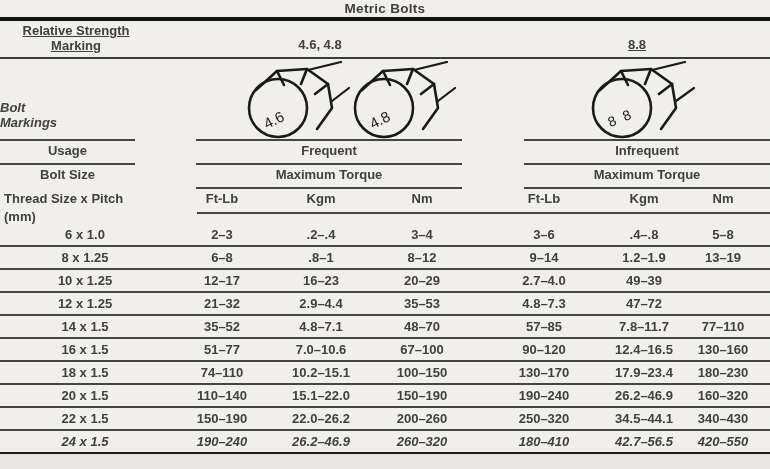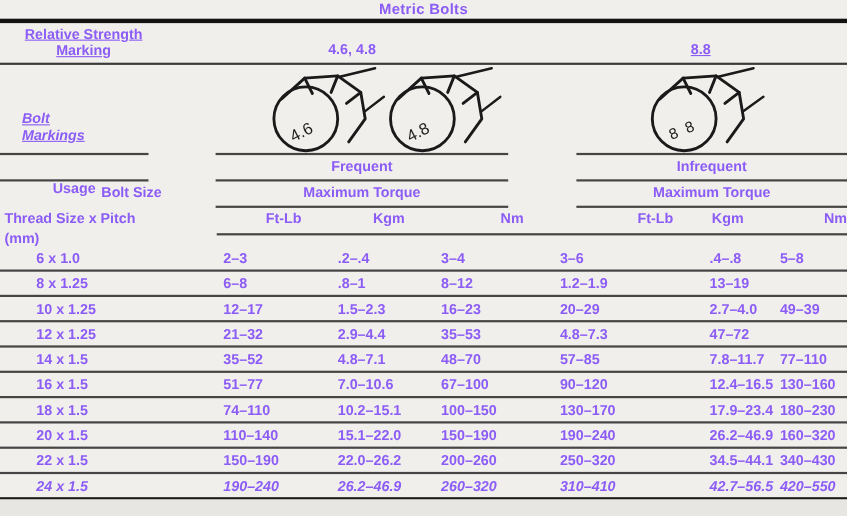--- a/index.html
+++ b/index.html
@@ -2,50 +2,50 @@
 <html><head>
 <meta charset="utf-8">
 <style>
   html,body{margin:0;padding:0;background:#e8e6e2;}
   #page{
     position:relative;
     width:770px;height:454px;
     background:#f1efeb;
     font-family:"Liberation Sans",sans-serif;
     font-weight:bold;
-    color:#8b5cf6;
+    color:#404040;
     font-size:13px;
     overflow:hidden;
   }
   .abs{position:absolute;}
   .ctr{text-align:center;}
-  .nowrap{white-space:nowrap;text-align:right;}
+  .nowrap{white-space:nowrap;}
   .rule{position:absolute;height:2px;background:#454545;}
   .rule-thick{position:absolute;height:4px;background:#121212;}
   
   .title{top:1px;left:0;width:770px;text-align:center;font-size:13.5px;letter-spacing:.3px;}
   .bar-top{top:17px;left:0;width:770px;}
   .rs-label{top:23px;left:0;width:152px;line-height:15px;text-decoration:underline;}
   .class-left{top:37px;left:250px;width:140px;}
   .class-right{top:37px;left:577px;width:120px;text-decoration:underline;}
   .rule-rs{top:57px;left:0;width:770px;background:#3b3b3b;}
   .bolt-a{top:61px;left:244px;}
   .bolt-b{top:61px;left:350px;}
   .bolt-c{top:61px;left:586px;}
-  .bm-label{top:100px;left:20px;line-height:15px;font-style:italic;text-decoration:underline;}
+  .bm-label{top:100px;left:0;line-height:15px;font-style:italic;}
   .r139a{top:139px;left:0;width:135px;}
   .r139b{top:139px;left:196px;width:266px;}
   .r139c{top:139px;left:524px;width:246px;}
-  .usage-label{top:143px;left:0;width:135px;margin-top:20px;}
+  .usage-label{top:143px;left:0;width:135px;}
   .usage-freq{top:143px;left:196px;width:266px;}
   .usage-infreq{top:143px;left:524px;width:246px;}
   .r163a{top:163px;left:0;width:135px;}
   .r163b{top:163px;left:196px;width:266px;}
   .r163c{top:163px;left:524px;width:246px;}
-  .boltsize-label{top:167px;left:12px;width:135px;text-align:right;}
+  .boltsize-label{top:167px;left:0;width:135px;}
   .torque-l{top:167px;left:196px;width:266px;}
   .torque-r{top:167px;left:524px;width:246px;}
   .r187b{top:187px;left:196px;width:266px;}
   .r187c{top:187px;left:524px;width:246px;}
   .thread-label{top:191px;left:4px;width:220px;}
   .mm-label{top:209px;left:4px;width:220px;}
   .u0{top:191px;left:170px;width:104px;}
   .u1{top:191px;left:274px;width:94px;}
   .u2{top:191px;left:368px;width:108px;}
   .u3{top:191px;left:476px;width:136px;}
@@ -53,22 +53,22 @@
   .u5{top:191px;left:676px;width:94px;}
   .rule-units{top:212px;left:197px;width:573px;}
   
   #data-rows{position:absolute;top:224px;left:0;width:770px;}
   .drow{
     display:grid;
     grid-template-columns:170px 104px 94px 108px 136px 64px 94px;
     height:21px;
     line-height:21px;
     border-bottom:2px solid #454545;
+    text-align:center;
     white-space:nowrap;
-    padding-left:33px;
   }
   .drow:last-child{border-bottom:none;font-style:italic;}
   .bar-bottom{top:452px;left:0;width:770px;height:5px;background:#1a1a1a;}
   
   svg.bolt text{font-family:"Liberation Sans",sans-serif;font-weight:normal;fill:#1c1c1c;}
 </style>
 </head>
 <body>
 
 <div id="page">
@@ -167,27 +167,27 @@
         <span class="dcell">3–4</span>
         <span class="dcell">3–6</span>
         <span class="dcell">.4–.8</span>
         <span class="dcell">5–8</span>
       </div>
       <div class="drow">
         <span class="dcell">8 x 1.25</span>
         <span class="dcell">6–8</span>
         <span class="dcell">.8–1</span>
         <span class="dcell">8–12</span>
+        <span class="dcell">9–14</span>
         <span class="dcell">1.2–1.9</span>
         <span class="dcell">13–19</span>
       </div>
       <div class="drow">
         <span class="dcell">10 x 1.25</span>
         <span class="dcell">12–17</span>
-        <span class="dcell">1.5–2.3</span>
         <span class="dcell">16–23</span>
         <span class="dcell">20–29</span>
         <span class="dcell">2.7–4.0</span>
         <span class="dcell">49–39</span>
       </div>
       <div class="drow">
         <span class="dcell">12 x 1.25</span>
         <span class="dcell">21–32</span>
         <span class="dcell">2.9–4.4</span>
         <span class="dcell">35–53</span>
@@ -237,20 +237,20 @@
         <span class="dcell">200–260</span>
         <span class="dcell">250–320</span>
         <span class="dcell">34.5–44.1</span>
         <span class="dcell">340–430</span>
       </div>
       <div class="drow">
         <span class="dcell">24 x 1.5</span>
         <span class="dcell">190–240</span>
         <span class="dcell">26.2–46.9</span>
         <span class="dcell">260–320</span>
-        <span class="dcell">310–410</span>
+        <span class="dcell">180–410</span>
         <span class="dcell">42.7–56.5</span>
         <span class="dcell">420–550</span>
       </div>
     </div>
 
   <div class="abs bar-bottom"></div>
 </div>
 
 </body></html>

